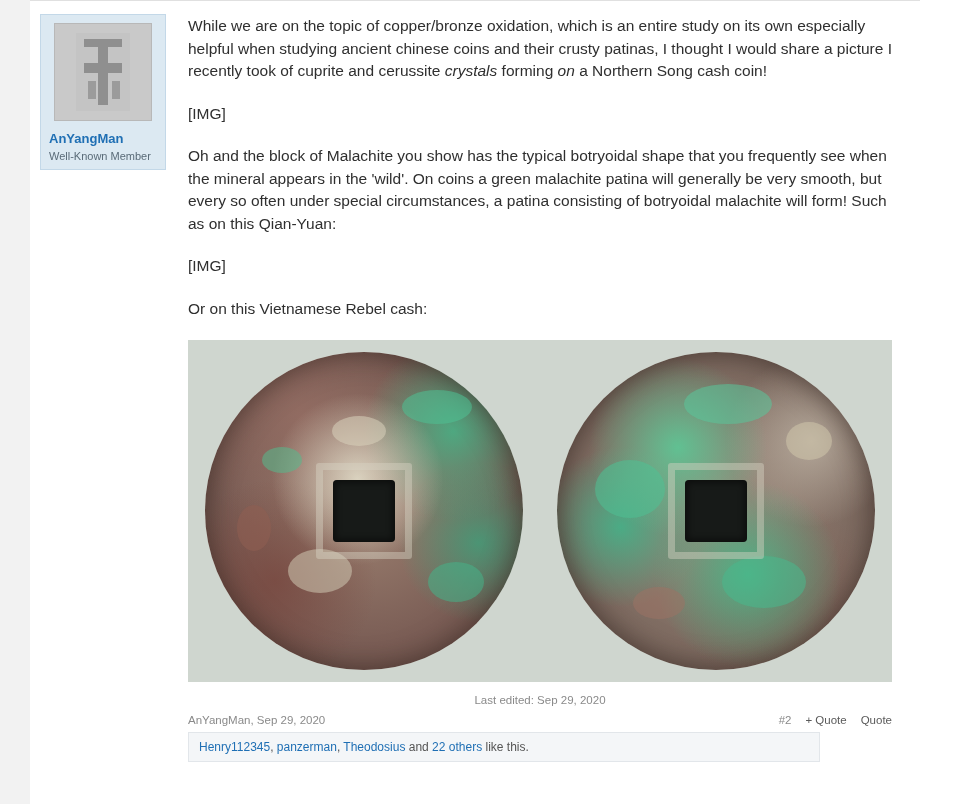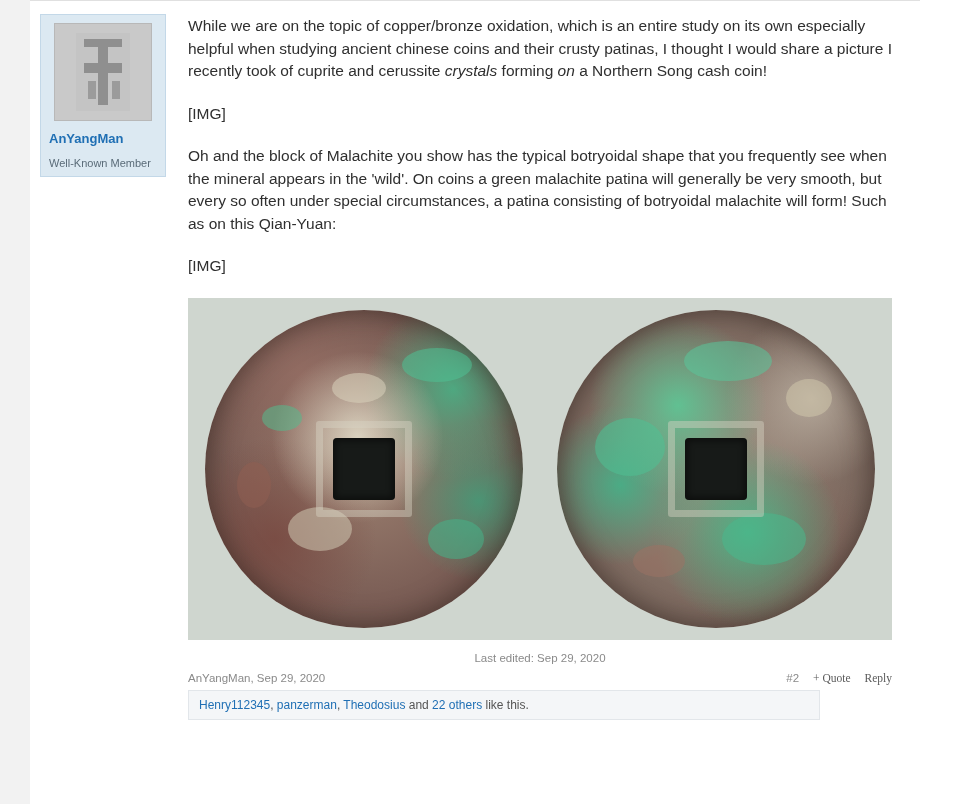--- a/index.html
+++ b/index.html
@@ -77,21 +77,21 @@
     font-weight: bold;
     color: #1f6fb4;
     text-align: left;
     line-height: 15px;
   }
   .usertitle {
     font-size: 11px;
     color: #5a6b78;
     text-align: left;
     line-height: 14px;
-    margin-top: 10px;
+    margin-top: 3px;
   }
   
   .msgcol {
     flex: 1 1 auto;
     padding: 14px 12px 0 22px;
     box-sizing: border-box;
     min-width: 0;
   }
   .msgcol p {
     margin: 0 9px 20px 0;
@@ -189,21 +189,21 @@
     width: 704px;
     display: flex;
     justify-content: space-between;
     font-size: 11.5px;
     color: #8a8a8a;
     padding: 4px 0 6px 0;
     margin-top: 4px;
     border-top: 0;
   }
   .metarow .right { display: flex; gap: 14px; }
-  .metarow .right .quote, .metarow .right .reply { color: #5a5a5a; font-family: Liberation Serif, serif; }
+  .metarow .right .quote, .metarow .right .reply { color: #5a5a5a; }
   .likebar {
     width: 632px;
     background: #f4f6f8;
     border: 1px solid #e2e6ea;
     box-sizing: border-box;
     padding: 7px 10px;
     font-size: 12px;
     color: #555555;
   }
   .likebar a {
@@ -237,20 +237,21 @@
     <div class="msgcol">
 
       <p><span>While we are on the topic of copper/bronze oxidation, which is an entire study on its own especially helpful when studying ancient chinese coins and their crusty patinas, I thought I would share a picture I recently took of cuprite and cerussite </span><em>crystals</em><span> forming </span><em>on</em><span> a Northern Song cash coin!</span></p>
 
       <div class="imgtag">[IMG]</div>
 
       <p>Oh and the block of Malachite you show has the typical botryoidal shape that you frequently see when the mineral appears in the 'wild'. On coins a green malachite patina will generally be very smooth, but every so often under special circumstances, a patina consisting of botryoidal malachite will form! Such as on this Qian-Yuan:</p>
 
       <div class="imgtag">[IMG]</div>
 
+      <p>Or on this Vietnamese Rebel cash:</p>
 
       <div class="coinphoto">
         <div class="half left">
           <div class="coin coinA">
             <div class="speck" style="left:18%;top:30%;width:40px;height:26px;background:#55b98d;"></div>
             <div class="speck" style="left:62%;top:12%;width:70px;height:34px;background:#4fc193;"></div>
             <div class="speck" style="left:70%;top:66%;width:56px;height:40px;background:#46b288;"></div>
             <div class="speck" style="left:26%;top:62%;width:64px;height:44px;background:#cfc9b2;"></div>
             <div class="speck" style="left:40%;top:20%;width:54px;height:30px;background:#d8d2bc;"></div>
             <div class="speck" style="left:10%;top:48%;width:34px;height:46px;background:#8f5f52;"></div>
@@ -271,21 +272,21 @@
         </div>
       </div>
 
       <div class="lastedited">Last edited: Sep 29, 2020</div>
 
       <div class="metarow">
         <div class="left">AnYangMan, Sep 29, 2020</div>
         <div class="right">
           <span>#2</span>
           <span class="quote">+ Quote</span>
-          <span class="reply">Reply</span>
+          <span class="reply">Quote</span>
         </div>
       </div>
 
       <div class="likebar">
         <a href="#">Henry112345</a><span>, </span><a href="#">panzerman</a><span>, </span><a href="#">Theodosius</a><span> and </span><a href="#">22 others</a><span> like this.</span>
       </div>
 
     </div>
   </div>
 </div>

